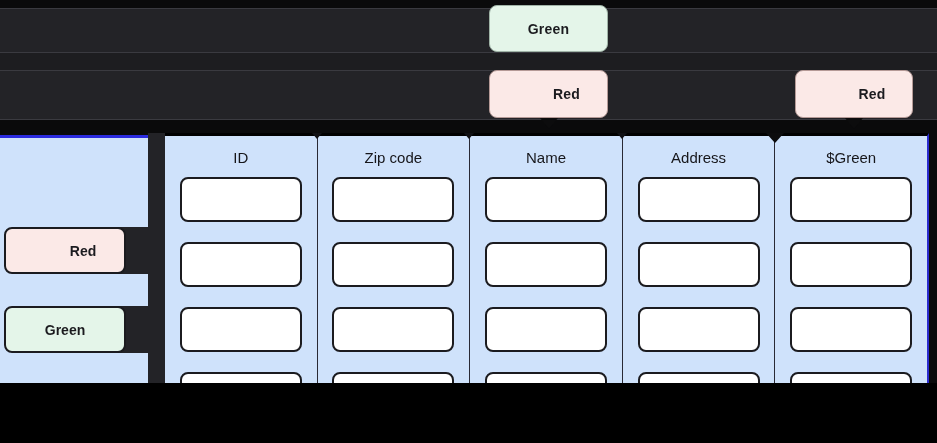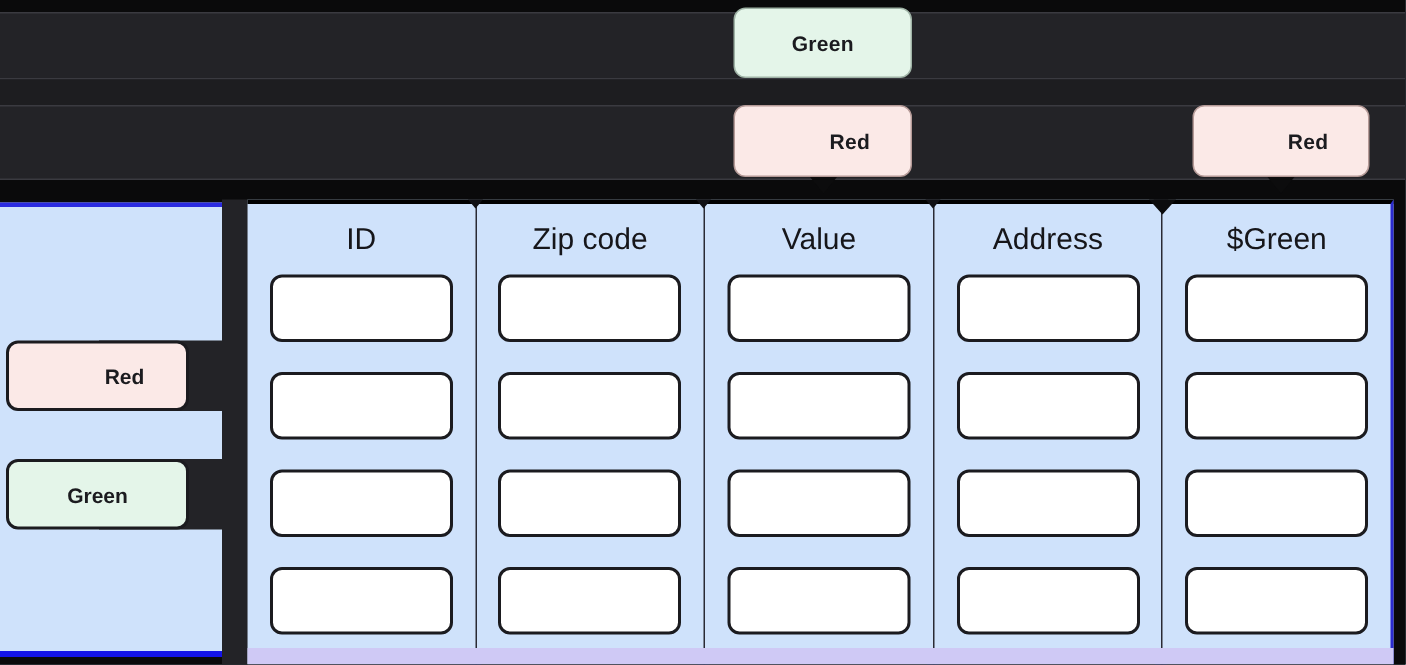--- a/index.html
+++ b/index.html
@@ -6,21 +6,21 @@
     margin: 0;
     padding: 0;
     background: #000;
   }
   body {
     font-family: "Liberation Sans", sans-serif;
   }
   #stage {
     position: relative;
     width: 937px;
-    height: 443px;
+    height: 383px;
     background: #0a0a0b;
     overflow: hidden;
   }
 
   
   .band {
     position: absolute;
     left: 0;
     width: 937px;
     background: #232327;
@@ -126,21 +126,21 @@
     flex: 1 1 0;
     box-sizing: border-box;
     border-right: 1px solid #2a2a34;
     display: flex;
     flex-direction: column;
     align-items: center;
   }
   .col:last-child { border-right: none; }
 
   .col-head {
-    font-size: 20px;
+    font-size: 15px;
     color: #16161a;
     margin-top: 13px;
     margin-bottom: 11px;
     white-space: nowrap;
   }
   .cell {
     width: 122px;
     height: 45px;
     background: #fff;
     border: 2px solid #1b1b1f;
@@ -240,21 +240,21 @@
       <div class="col">
         <div class="col-head">Zip code</div>
         <div class="cell"></div>
         <div class="cell"></div>
         <div class="cell"></div>
         <div class="cell"></div>
         <div class="divider-mark"></div>
         <div class="divider-mark-bottom"></div>
       </div>
       <div class="col">
-        <div class="col-head">Value</div>
+        <div class="col-head">Name</div>
         <div class="cell"></div>
         <div class="cell"></div>
         <div class="cell"></div>
         <div class="cell"></div>
         <div class="divider-mark"></div>
         <div class="divider-mark-bottom"></div>
       </div>
       <div class="col">
         <div class="col-head">Address</div>
         <div class="cell"></div>

